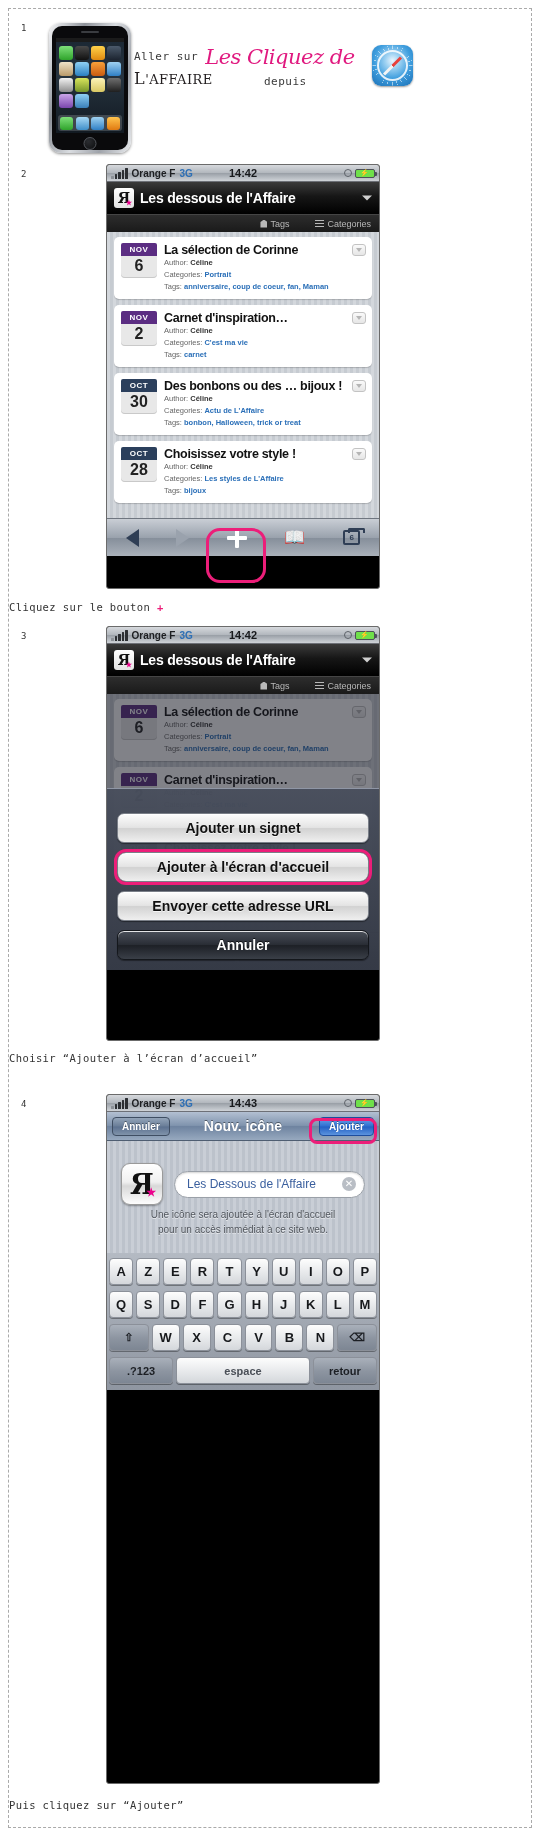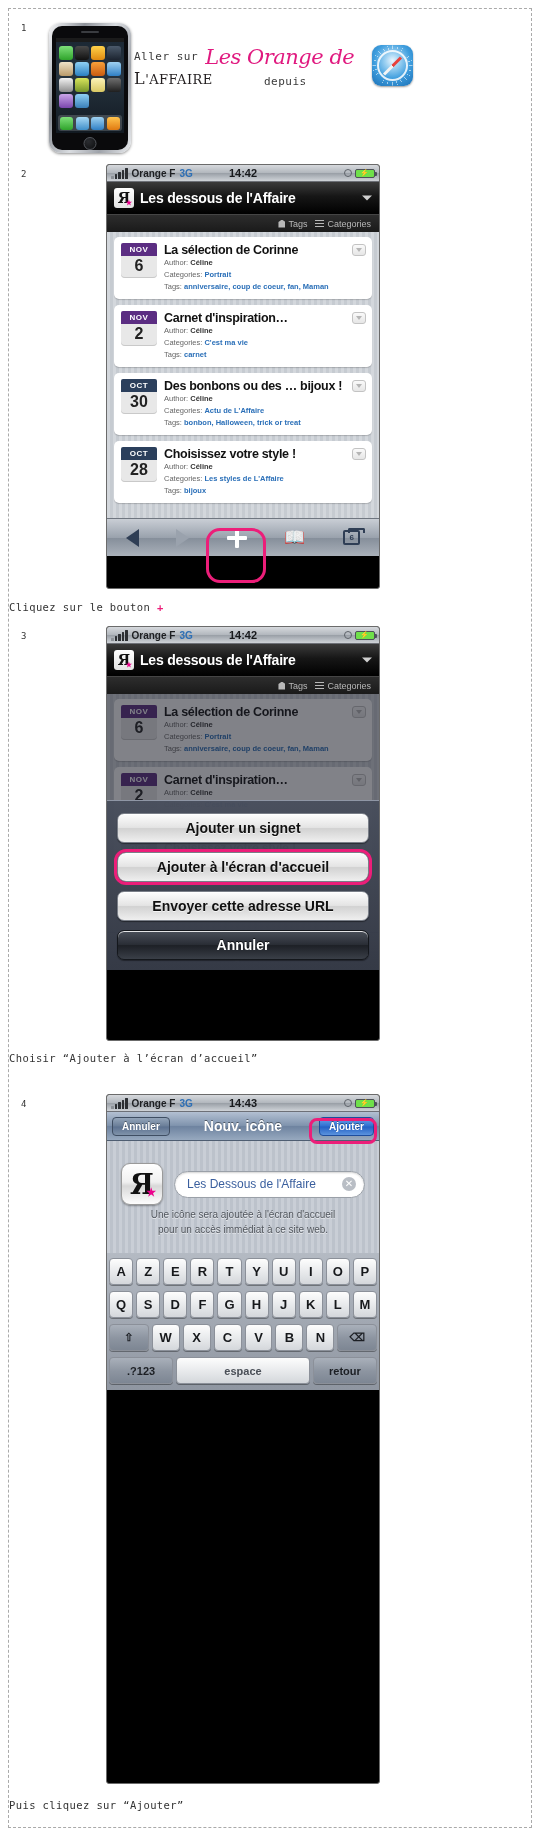--- a/index.html
+++ b/index.html
@@ -174,21 +174,21 @@
   .site-logo .star { position:absolute; right:2px; bottom:2px; color:#ec008c; font-size:7px; }
   .site-title { color:#fff; font-size:14px; font-weight:bold; letter-spacing:-.2px; }
   .site-caret {
     position:absolute; right:7px; top:50%; transform:translateY(-50%);
     width:0;height:0;border-left:5px solid transparent;border-right:5px solid transparent;
     border-top:5px solid #cfcfcf;
   }
   .site-subbar {
     background:linear-gradient(180deg,#2d2d2d 0%,#1a1a1a 100%);
     border-top:1px solid #454545;
-    display:flex; justify-content:flex-end; align-items:center; gap:8px;
+    display:flex; justify-content:flex-end; align-items:center; gap:26px;
     padding:3px 8px; font-size:9px; color:#b8b8b8;
   }
   .site-subbar .it { display:flex; align-items:center; gap:3px; }
   .tag-glyph {
     width:7px; height:8px; background:#b8b8b8;
     clip-path:polygon(50% 0,100% 32%,100% 100%,0 100%,0 32%);
   }
   .burger { display:inline-block; width:9px; }
   .burger i { display:block; height:1px; background:#b8b8b8; margin:2px 0; }
 
@@ -257,21 +257,21 @@
   .hl-ring {
     position:absolute; border:3px solid #ec1e79; border-radius:14px;
     pointer-events:none;
   }
 
   
   .dim-overlay { position:absolute; inset:0; background:rgba(25,28,38,.55); }
   .sheet {
     position:absolute; left:0; right:0; bottom:0;
     background:linear-gradient(180deg,rgba(72,78,92,.96) 0%,rgba(52,57,69,.97) 100%);
-    padding:12px 10px 10px; display:flex; flex-direction:column; gap:9px;
+    padding:24px 10px 10px; display:flex; flex-direction:column; gap:9px;
     border-top:1px solid #8f96a5;
   }
   .sheet-btn {
     height:30px; border-radius:7px; display:flex; align-items:center; justify-content:center;
     font-size:14px; font-weight:bold; color:#111;
     background:linear-gradient(180deg,#fdfdfd 0%,#e4e4e4 48%,#d2d2d2 52%,#efefef 100%);
     border:1px solid #7a7f88;
     box-shadow:0 1px 1px rgba(0,0,0,.4), inset 0 1px 0 rgba(255,255,255,.85);
     text-shadow:0 1px 0 rgba(255,255,255,.7);
     position:relative;
@@ -400,21 +400,21 @@
         <div class="ic" style="background:linear-gradient(180deg,#a8d8f5,#3f8fc9)"></div>
         <div class="ic" style="background:linear-gradient(180deg,#9fd2f2,#2f7fc5)"></div>
         <div class="ic" style="background:linear-gradient(180deg,#ffc44d,#e07a12)"></div>
       </div>
     </div>
     <div class="home"></div>
   </div>
 
   <div class="s1-text">
     <span>Aller sur</span>
-    <span class="script-logo">Les Orange de</span>
+    <span class="script-logo">Les Cliquez de</span>
     <span class="laffaire"><span class="cap">L</span><span>'A</span><span>FFAIRE</span></span>
   </div>
   <div class="s1-depuis">depuis</div>
 
   <div class="safari-icon">
     <div class="ticks"></div>
     <div class="ring"></div>
     <div class="needle"></div>
   </div>
 

